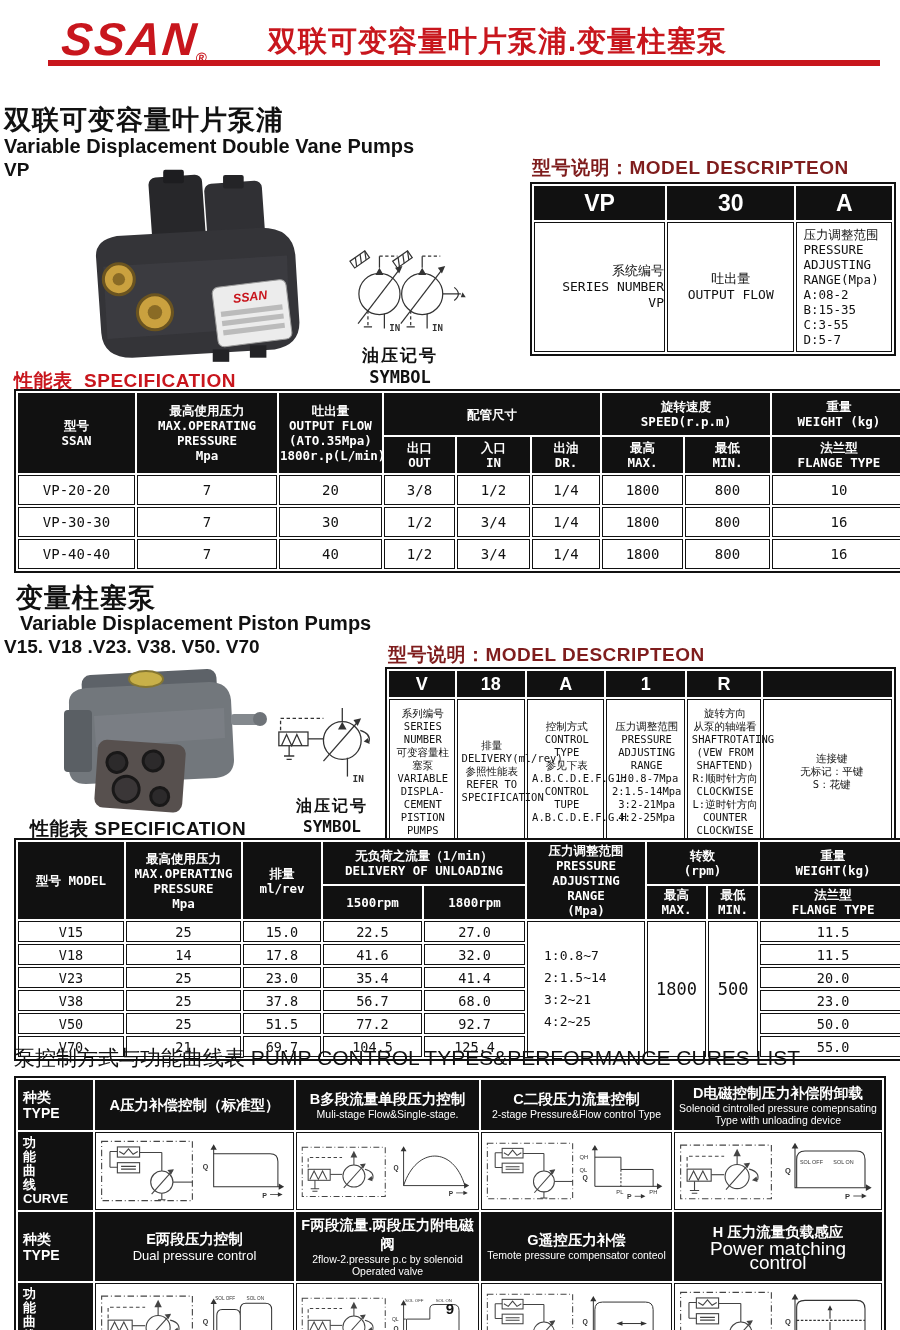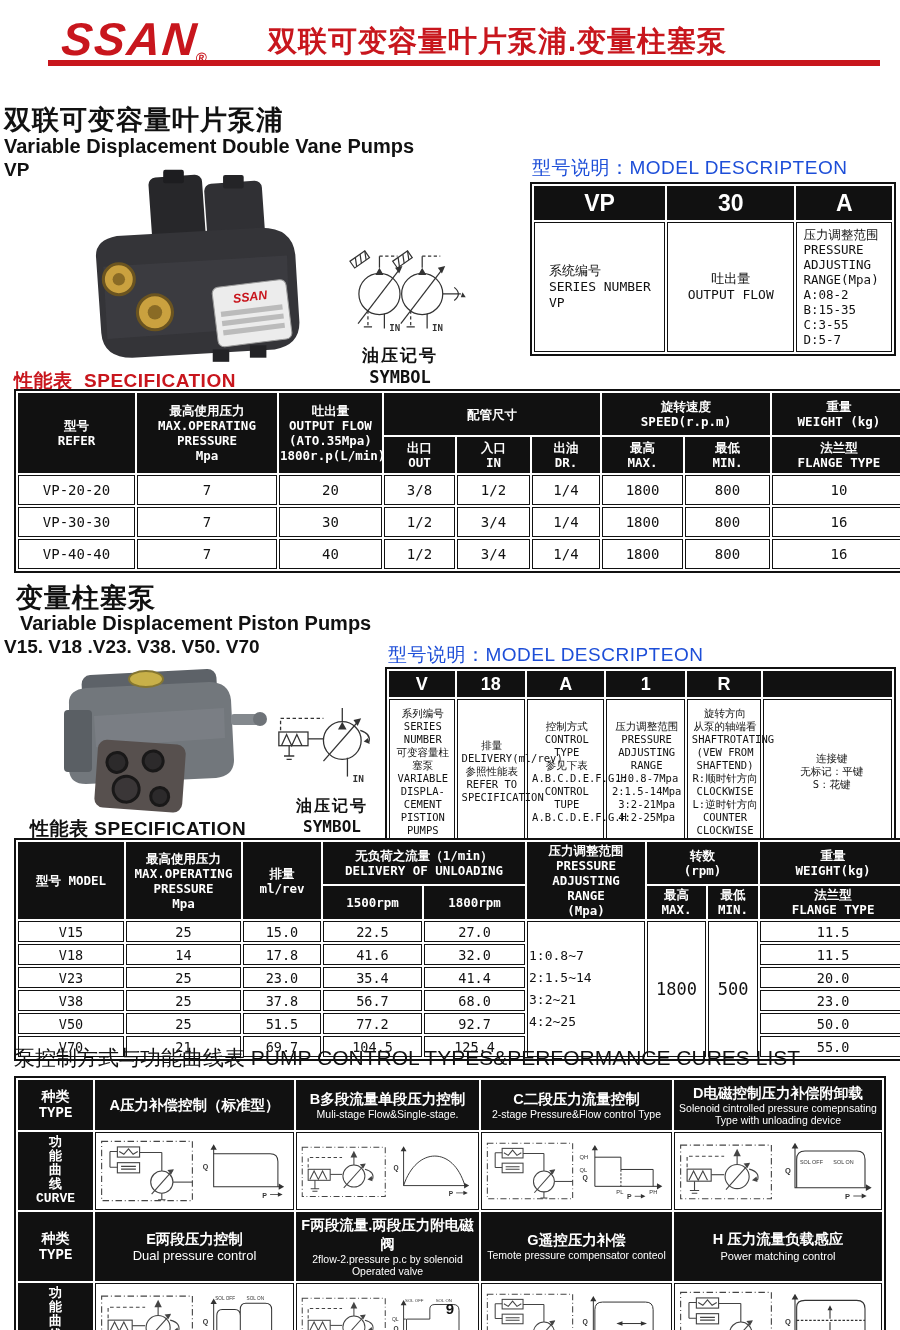--- a/index.html
+++ b/index.html
@@ -12,46 +12,46 @@
 
   
   .logo{left:62px;top:12px;font-size:46px;font-weight:900;font-style:italic;color:#c8161d;letter-spacing:2px;transform:skewX(-6deg)}
   .logo .reg{font-size:15px;font-style:normal;vertical-align:-8px;letter-spacing:0}
   .main-title{left:268px;top:22px;font-size:29px;font-weight:700;color:#c8161d;letter-spacing:1px}
   .red-rule{left:48px;top:60px;width:832px;height:6px;background:#c8161d}
 
   .h-zh{font-size:27px;font-weight:700;letter-spacing:1px}
   .h-en{font-size:20px;font-weight:700}
   .h-series{font-size:19px;font-weight:700}
-  .md-heading{font-size:19px;font-weight:400;color:#1d4ed8;letter-spacing:.5px}
+  .md-heading{font-size:19px;font-weight:700;color:#7f1d1d;letter-spacing:.5px}
   .spec-heading{font-size:19px;font-weight:700;letter-spacing:.5px}
 
   
   table.tbl{border-collapse:separate;border-spacing:2px;background:#fff;border:2.5px solid #111;table-layout:fixed}
   table.tbl th{background:#111;color:#fff;border:1.5px solid #111;font-weight:700;text-align:center;vertical-align:middle}
   table.tbl td{background:#fff;color:#111;border:1.5px solid #111;text-align:center;vertical-align:middle}
 
   
   .md1 th{font-size:23px;height:34px}
   .md1 td{font-size:13px;line-height:16px;vertical-align:middle;font-family:"DejaVu Sans Mono",monospace}
   .md1 td.top{vertical-align:top;text-align:left;padding:4px 2px 2px 6px;font-size:12.5px;line-height:15px}
-  .md1 td.mid{text-align:left;padding-left:14px}
+  .md1 td.mid{text-align:right;padding-left:14px}
   .md2 th{font-size:18px;height:26px}
   .md2 td{font-size:10.5px;line-height:13px;vertical-align:top;text-align:left;padding:3px 2px 2px 4px;font-family:"DejaVu Sans Mono",monospace}
 
   
   .spec th{font-size:12.5px;line-height:15px;font-family:"DejaVu Sans Mono",monospace}
   .spec td{font-size:14px;font-family:"DejaVu Sans Mono",monospace}
   .spec2 td{font-size:13.5px}
-  .spec2 td.range{font-size:13px;text-align:left;padding-left:1px;line-height:22px}
+  .spec2 td.range{font-size:13px;text-align:left;padding-left:16px;line-height:22px}
   .spec2 td.rev{font-size:17px}
 
   
   .ctl th{vertical-align:top;text-align:left;padding:3px 4px}
-  .ctl th.lab{text-align:center;vertical-align:middle;font-size:14px;line-height:16px;font-family:Liberation Mono, monospace}
+  .ctl th.lab{text-align:left;vertical-align:middle;font-size:14px;line-height:16px;font-family:Liberation Sans, sans-serif}
   .ctl .tzh{font-size:14.5px;font-weight:700}
   .ctl .ten{font-size:10.5px;line-height:11.5px;font-weight:400;white-space:pre-line}
   .ctl td.curve{padding:1px}
   .curve-wrap{display:flex;align-items:center;justify-content:space-between;height:72px}
   .curve-wrap svg{display:block}
 
   .page-num{left:0;right:0;top:1300px;text-align:center;font-size:15px;font-weight:700}
 </style>
 </head>
 <body>
@@ -195,21 +195,21 @@
       <col style="width:71px">
       <col style="width:73px">
       <col style="width:68px">
       <col style="width:81px">
       <col style="width:85px">
       <col style="width:134px">
     </colgroup>
   <tbody>
       <tr style="height:42px">
     <th rowspan="2" class="pre">型号
-REFER</th>
+SSAN</th>
     <th rowspan="2" class="pre">最高使用压力
 MAX.OPERATING
 PRESSURE
 Mpa</th>
     <th rowspan="2" class="pre">吐出量
 OUTPUT FLOW
 (ATO.35Mpa)
 1800r.p(L/min)</th>
     <th colspan="3">配管尺寸</th>
     <th colspan="2" class="pre">旋转速度
@@ -613,21 +613,21 @@
           <div class="tzh">F两段流量.两段压力附电磁阀</div>
           <div class="ten">2flow-2.pressure p.c by solenoid
 Operated valve</div>
         </th>
     <th>
           <div class="tzh">G遥控压力补偿</div>
           <div class="ten">Temote pressure compensator conteol</div>
         </th>
     <th>
           <div class="tzh">H 压力流量负载感应</div>
-          <div class="ten" style="font-size:11px;line-height:14px">Power matching control</div>
+          <div class="ten" style="font-size:19px;line-height:14px">Power matching control</div>
         </th>
   </tr>
   <tr style="height:76px">
     <th class="lab pre" style="font-size:13px;line-height:14px">功
 能
 曲
 线
 CURVE</th>
     <td class="curve">
       <div class="curve-wrap">

